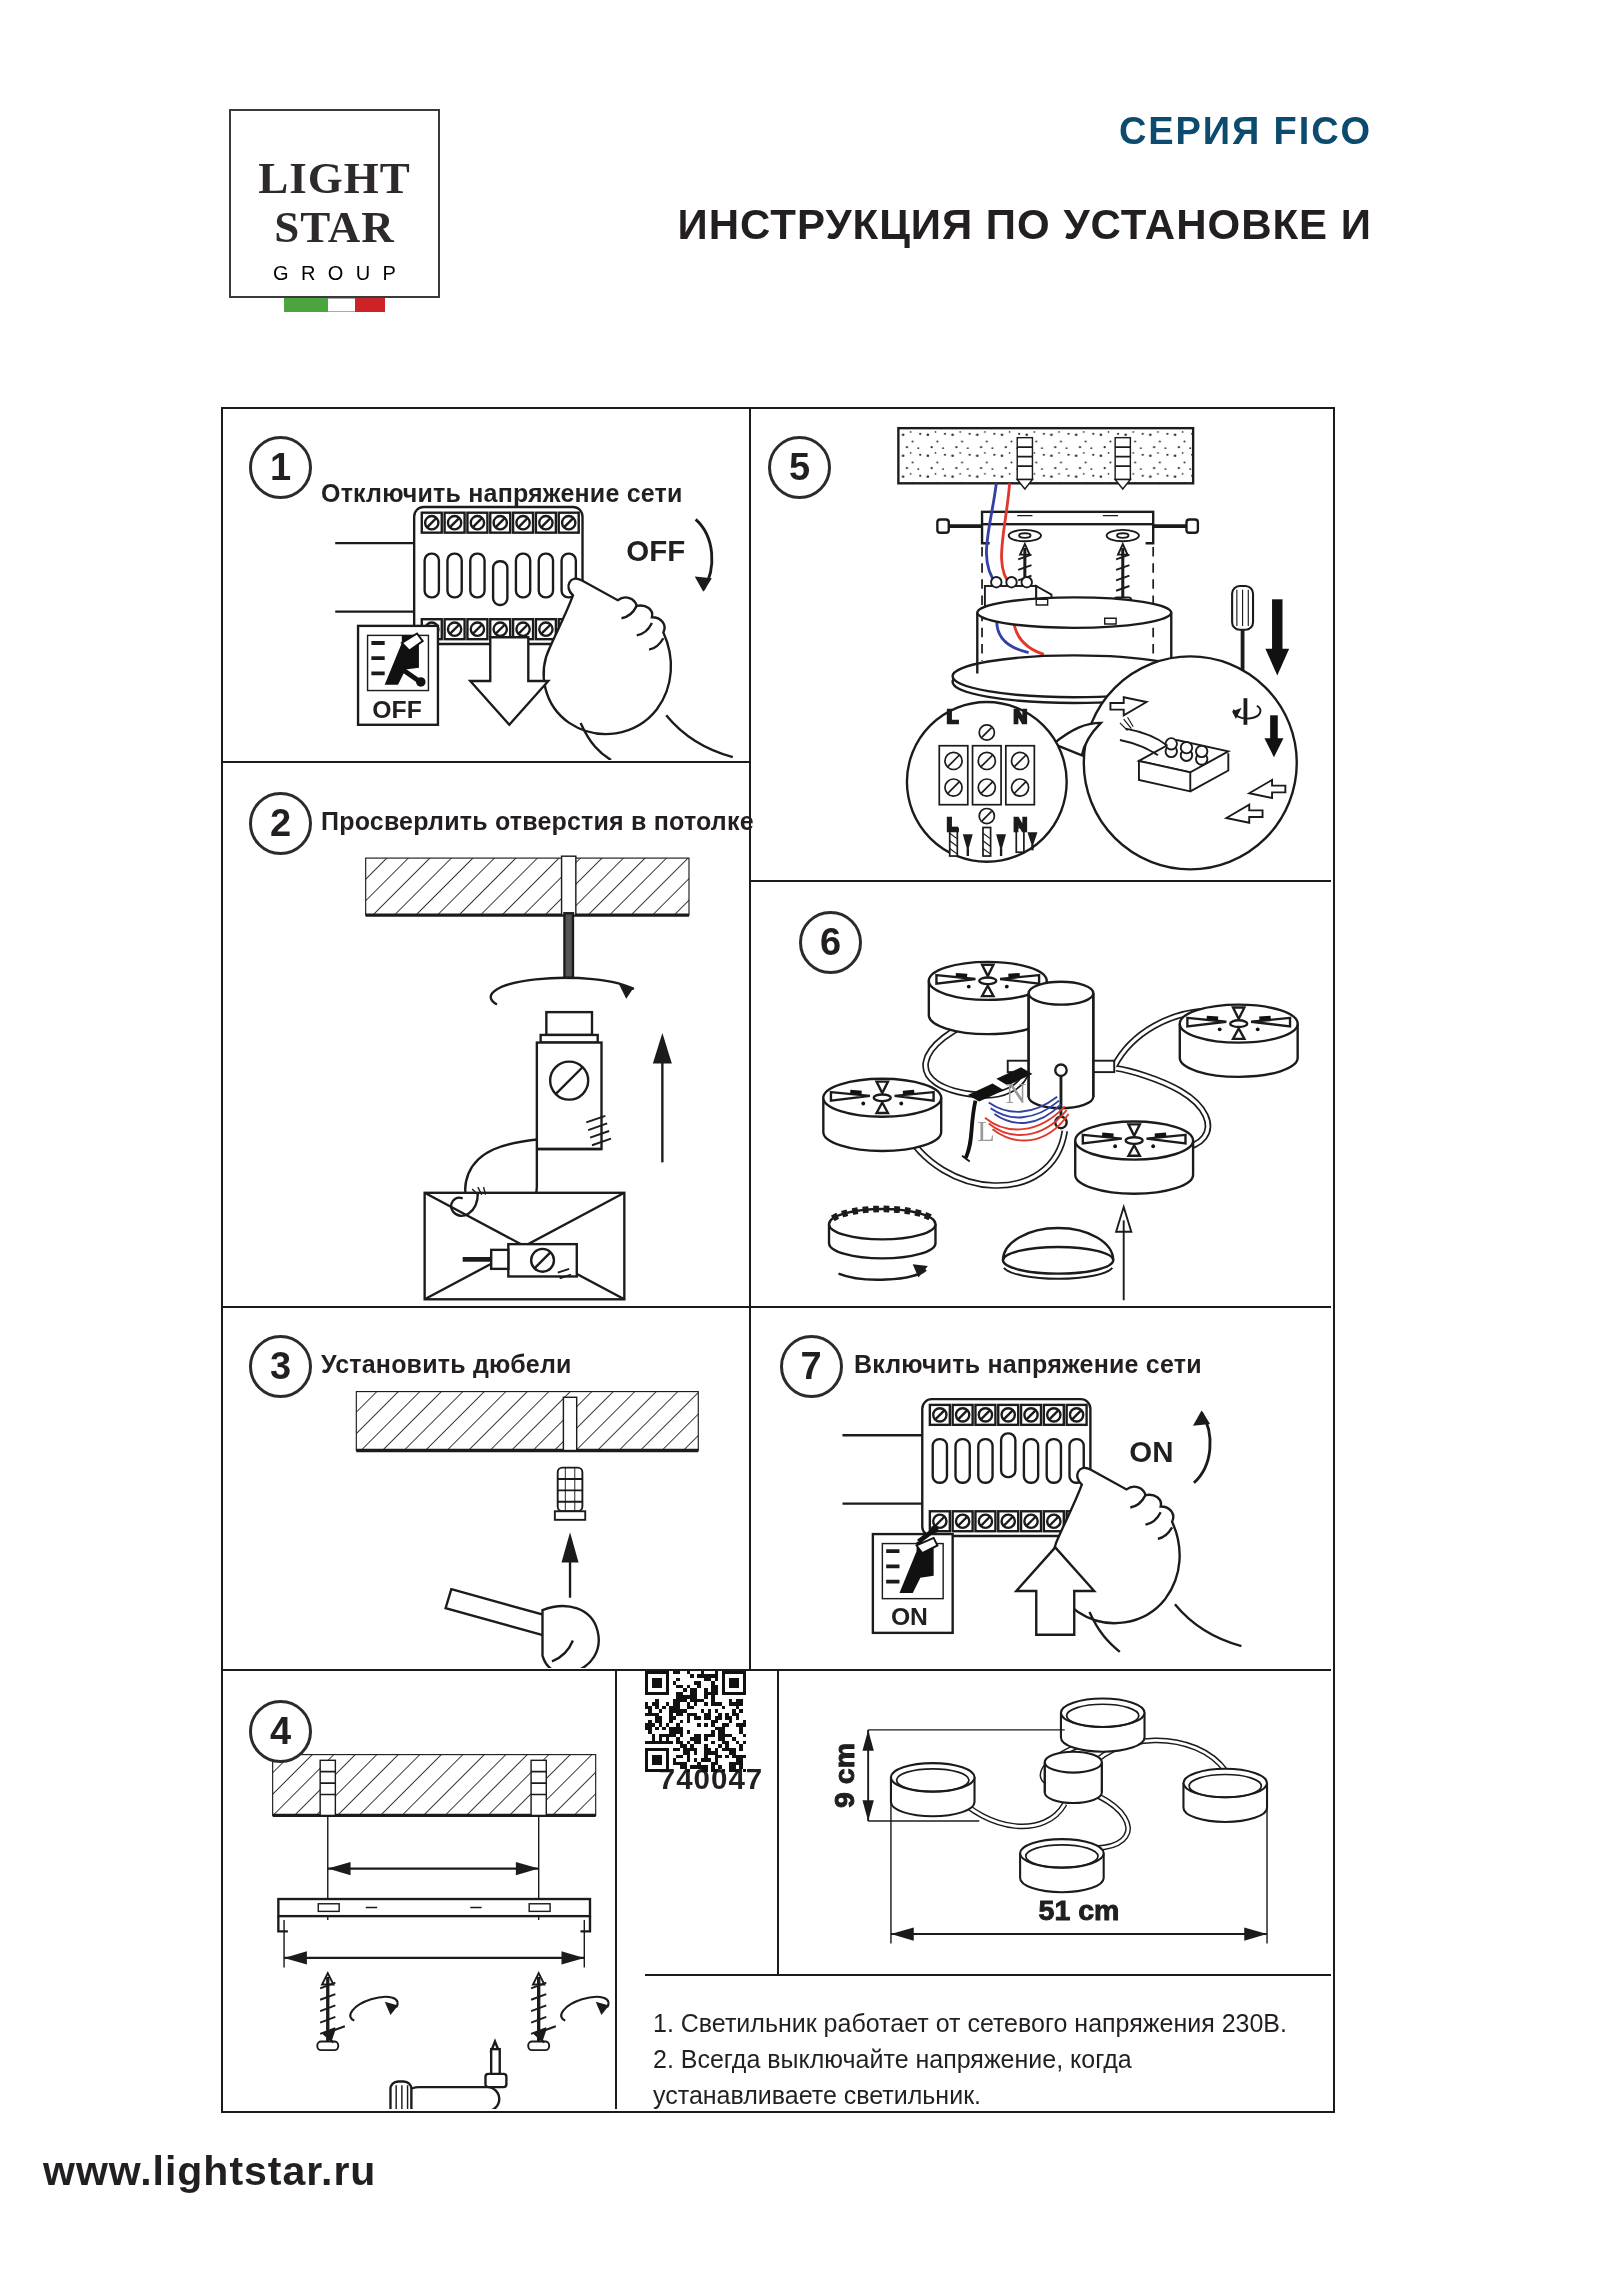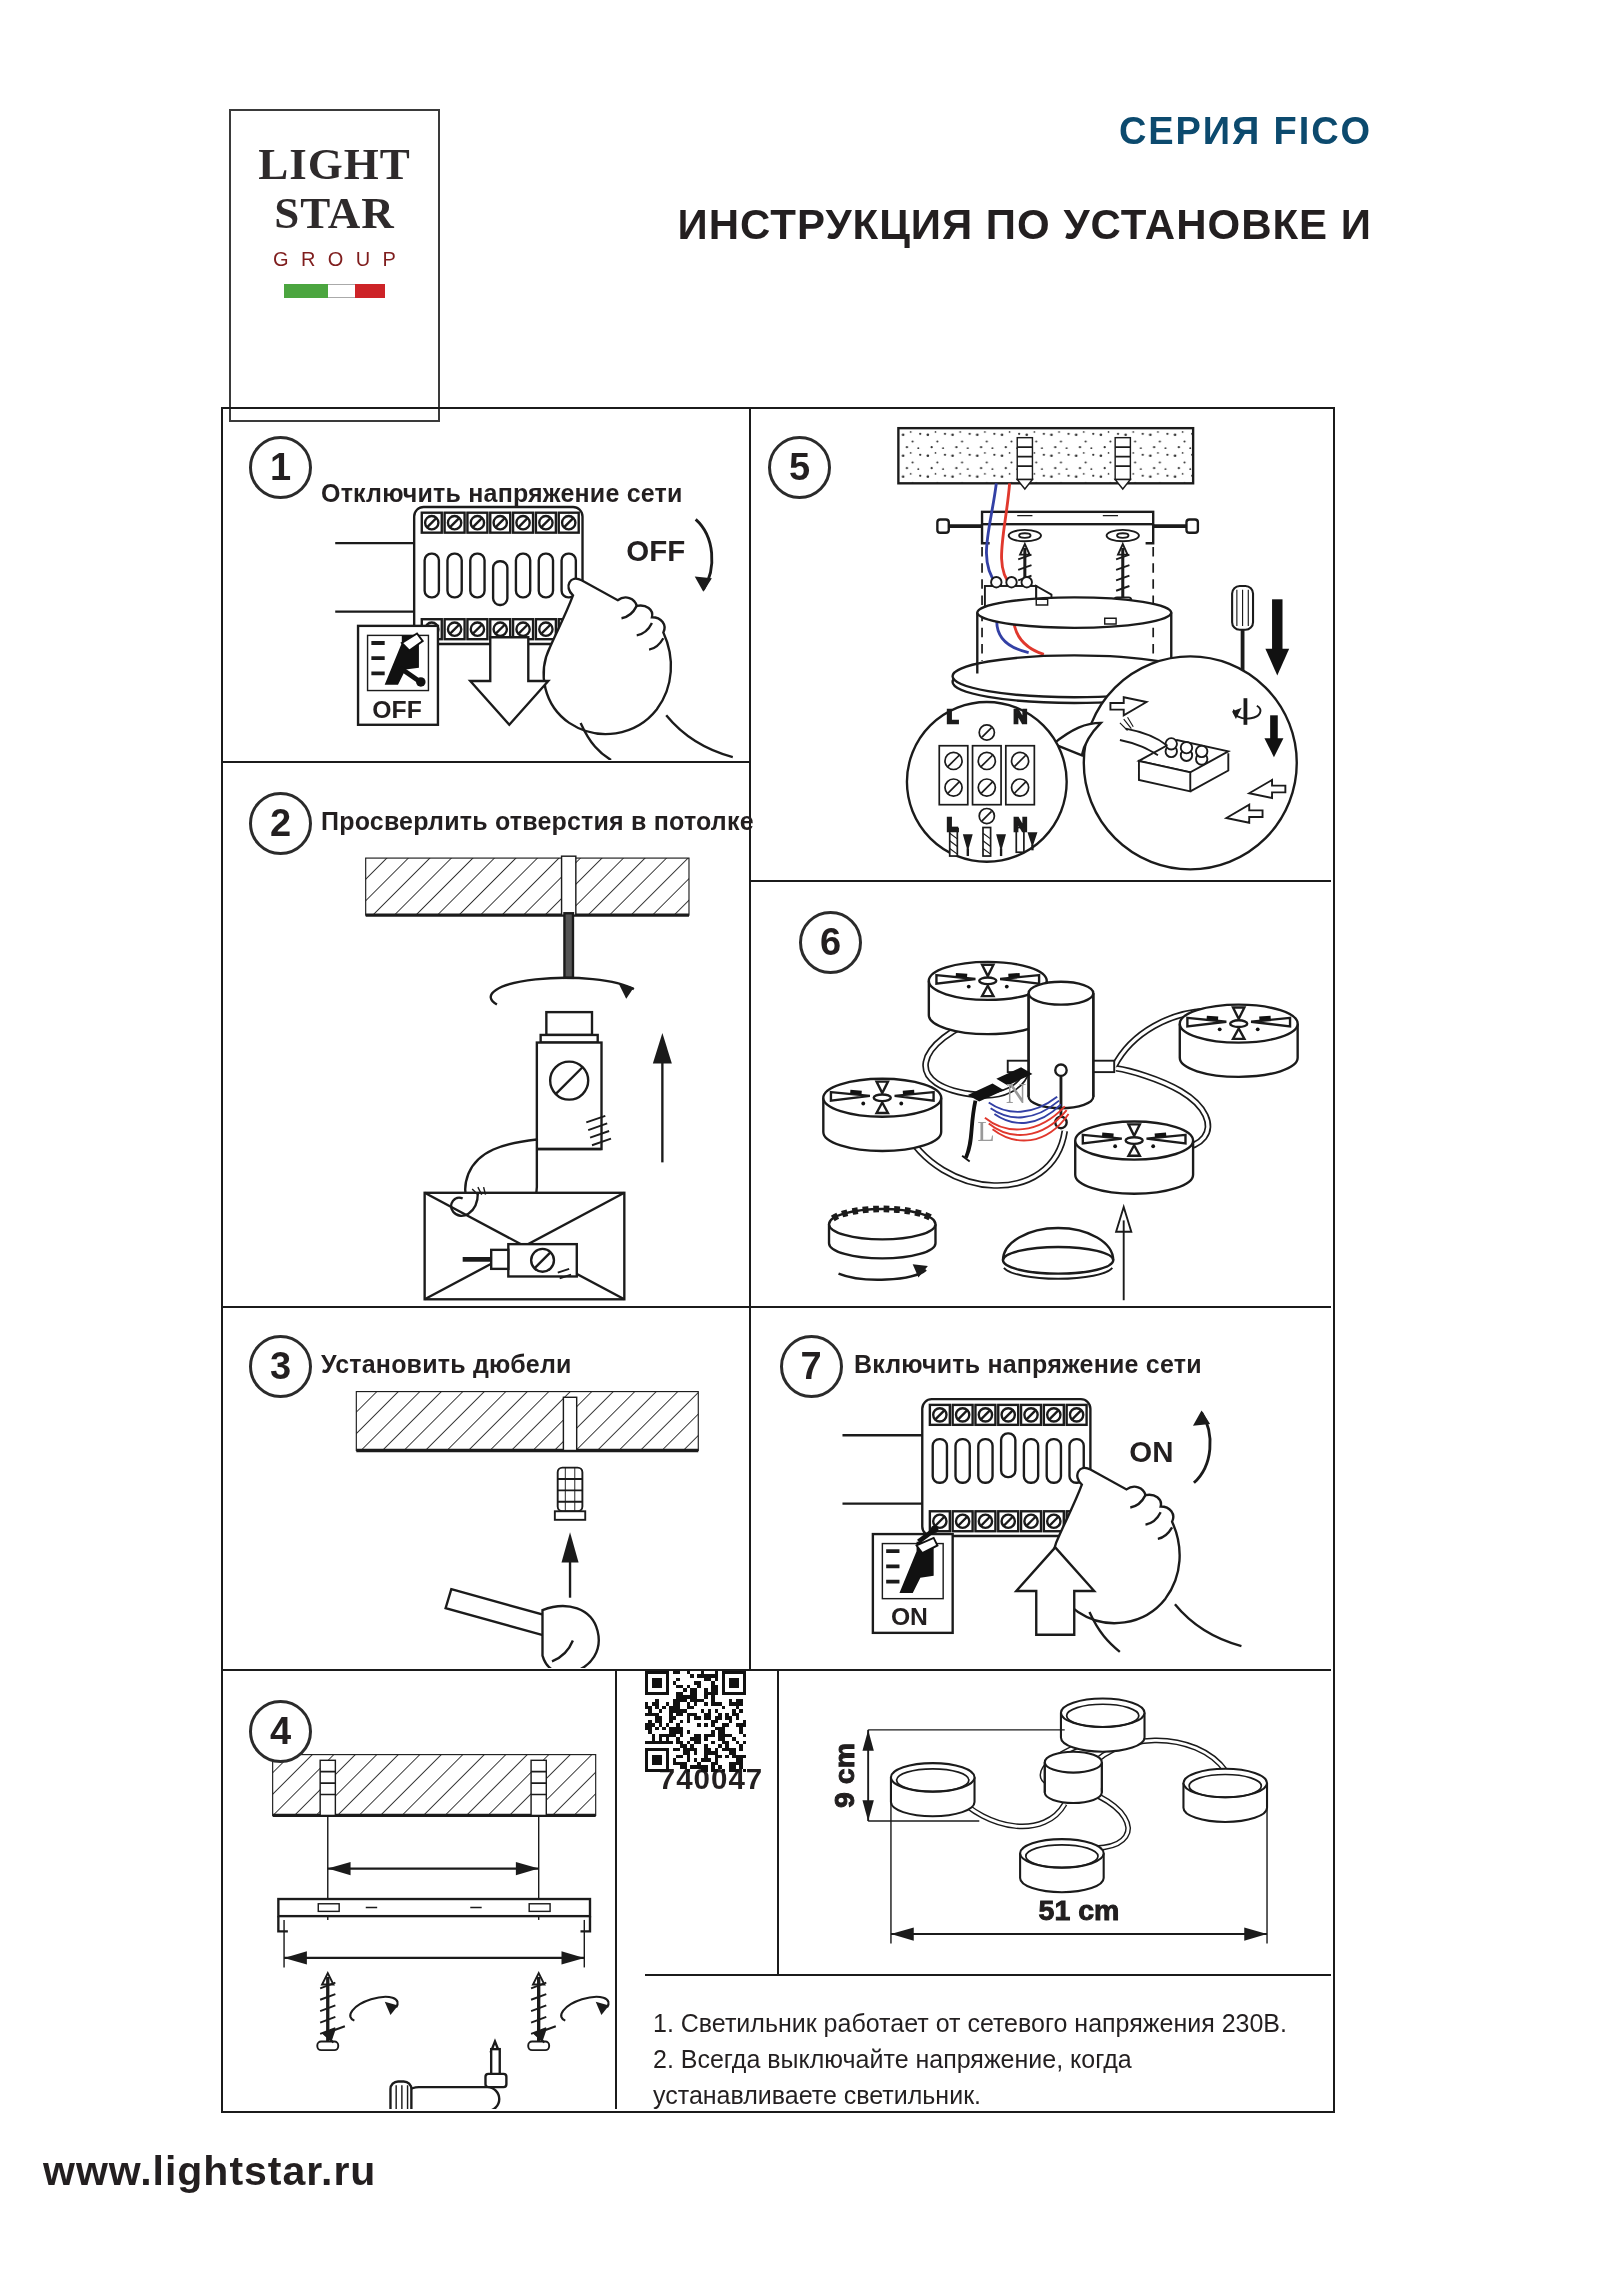--- a/index.html
+++ b/index.html
@@ -1,23 +1,23 @@
 <!DOCTYPE html>
 <html style="font-size:15px"><head>
 <meta charset="utf-8">
 <style>
   html,body{margin:0;padding:0;background:#888;}
   #page{position:relative;width:1616px;height:2286px;background:#fff;
         font-family:"Liberation Sans",sans-serif;color:#231f20;overflow:hidden;}
   
-  #logo-box{position:absolute;left:229px;top:109px;width:211px;height:313px;
-            border:2.9px solid #3a3a3a;box-sizing:border-box;text-align:center;padding-top:29px;}
+  #logo-box{position:absolute;left:229px;top:109px;width:211px;height:189px;
+            border:2.9px solid #3a3a3a;box-sizing:border-box;text-align:center;padding-top:43px;}
   .logo-word{font-family:"Liberation Serif",serif;font-weight:700;font-size:45px;line-height:49px;
              letter-spacing:1px;color:#2e2a2b;}
-  .logo-group{font-size:20px;letter-spacing:12.4px;padding-left:12.4px;color:#7f1d1d;margin-top:9.5px;line-height:23px;}
+  .logo-group{font-size:20px;letter-spacing:12.4px;padding-left:12.4px;color:#000000;margin-top:9.5px;line-height:23px;}
   #logo-flag{width:101px;height:14.3px;margin:13.3px auto 0;display:flex;}
   #logo-flag .f{height:100%;}
   #flag-green{width:44%;}
   #flag-white{width:26%;background:#fff;border-top:1px solid #aaa;border-bottom:1px solid #aaa;box-sizing:border-box;}
   #flag-red{width:30%;}
   #header-block{position:absolute;right:244px;top:107px;width:789px;text-align:right;}
   .hdr-line{font-weight:700;font-size:38px;letter-spacing:1.9px;line-height:49px;color:#0c4a6e;}
   #header-title{margin-top:42px;font-weight:700;font-size:42px;line-height:54px;letter-spacing:1px;}
   
   #grid{position:absolute;left:221px;top:407px;width:1114px;height:1706px;

